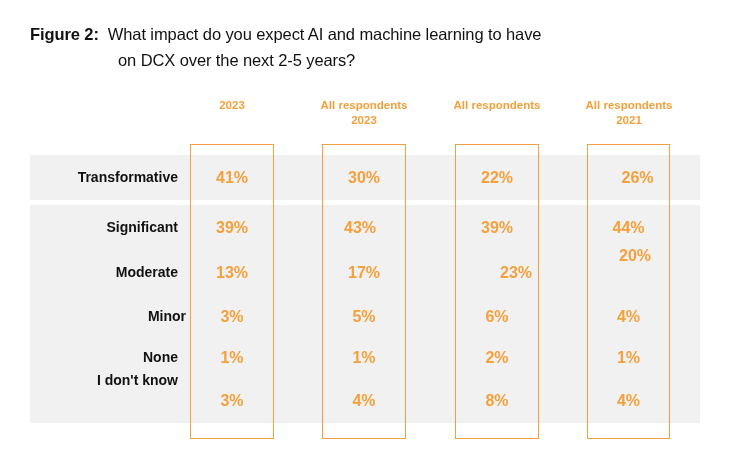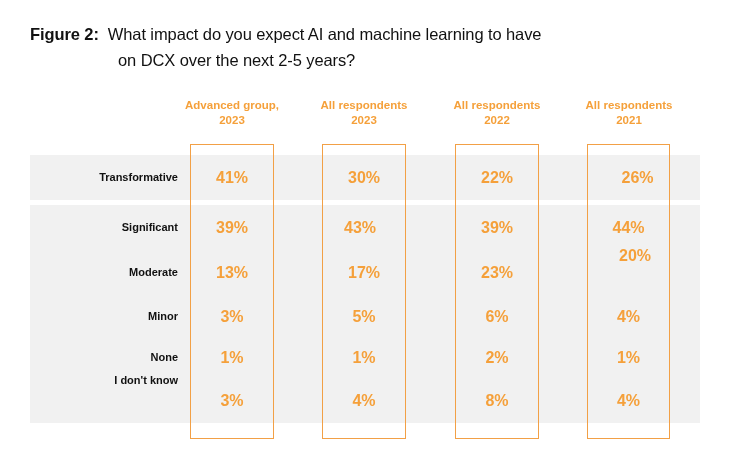--- a/index.html
+++ b/index.html
@@ -72,21 +72,21 @@
   }
 
   
   .row-label {
     position: absolute;
     left: 30px;
     width: 148px;
     height: 45px;
     line-height: 45px;
     text-align: right;
-    font-size: 11px;
+    font-size: 14px;
     font-weight: bold;
     color: #111111;
     white-space: nowrap;
   }
 
   
   .col-box {
     position: absolute;
     top: 144px;
     height: 295px;
@@ -111,30 +111,28 @@
 <body>
 
 <div id="figure">
 
   <div class="title-block">
     <div class="title-line title-line-1"><span class="title-label">Figure 2:  </span><span class="title-text">What impact do you expect AI and machine learning to have</span></div>
     <div class="title-line title-line-2"><span class="title-text">on DCX over the next 2-5 years?</span></div>
   </div>
 
   <div class="col-header" style="left:162px;">
-    <span class="hl">Advanced group,</span>
     <span class="hl">2023</span>
   </div>
   <div class="col-header" style="left:294px;">
     <span class="hl">All respondents</span>
     <span class="hl">2023</span>
   </div>
   <div class="col-header" style="left:427px;">
     <span class="hl">All respondents</span>
-    <span class="hl">2022</span>
   </div>
   <div class="col-header" style="left:559px;">
     <span class="hl">All respondents</span>
     <span class="hl">2021</span>
   </div>
 
   <div class="row-band" style="top:155px;"></div>
   <div class="row-band" style="top:205px;"></div>
   <div class="row-band" style="top:250px;"></div>
   <div class="row-band" style="top:294px;"></div>
@@ -154,24 +152,24 @@
 
   <div class="row-label" style="top:205px;">Significant</div>
   <div class="value-cell" style="left:190px; top:205px; width:84px;">39%</div>
   <div class="value-cell" style="left:322px; top:205px; width:76px;">43%</div>
   <div class="value-cell" style="left:455px; top:205px; width:84px;">39%</div>
   <div class="value-cell" style="left:587px; top:205px; width:83px;">44%</div>
 
   <div class="row-label" style="top:250px;">Moderate</div>
   <div class="value-cell" style="left:190px; top:250px; width:84px;text-align:center;">13%</div>
   <div class="value-cell" style="left:322px; top:250px; width:84px;">17%</div>
-  <div class="value-cell" style="left:455px; top:250px; width:84px;">23%</div>
+  <div class="value-cell" style="left:474px; top:250px; width:84px;">23%</div>
   <div class="value-cell" style="left:587px; top:233px; width:96px;">20%</div>
 
-  <div class="row-label" style="top:294px;">Minor</div>
+  <div class="row-label" style="top:294px;padding-left:8px;">Minor</div>
   <div class="value-cell" style="left:190px; top:294px; width:84px;">3%</div>
   <div class="value-cell" style="left:322px; top:294px; width:84px;">5%</div>
   <div class="value-cell" style="left:455px; top:294px; width:84px;">6%</div>
   <div class="value-cell" style="left:587px; top:294px; width:83px;">4%</div>
 
   <div class="row-label" style="top:335px;">None</div>
   <div class="value-cell" style="left:190px; top:335px; width:84px;">1%</div>
   <div class="value-cell" style="left:322px; top:335px; width:84px;">1%</div>
   <div class="value-cell" style="left:455px; top:335px; width:84px;">2%</div>
   <div class="value-cell" style="left:587px; top:335px; width:83px;">1%</div>

